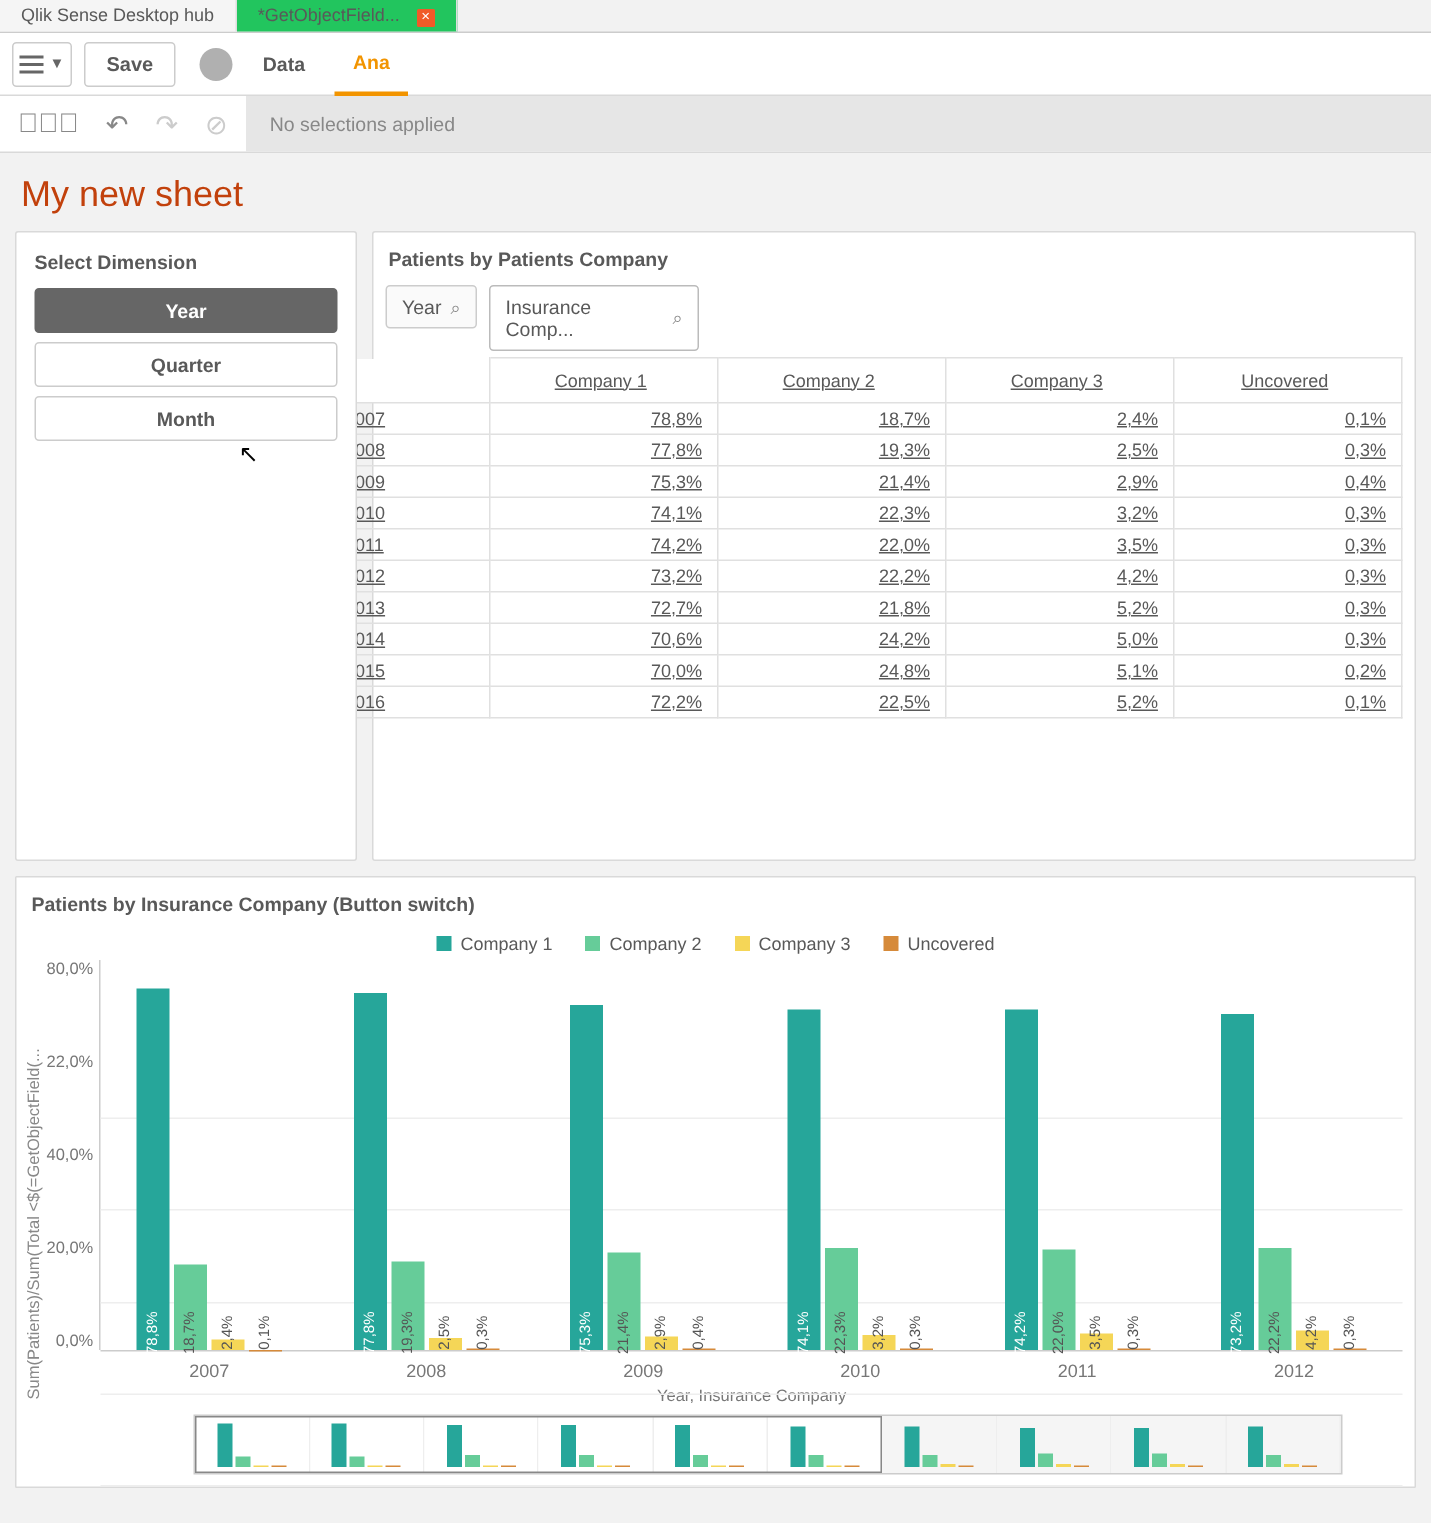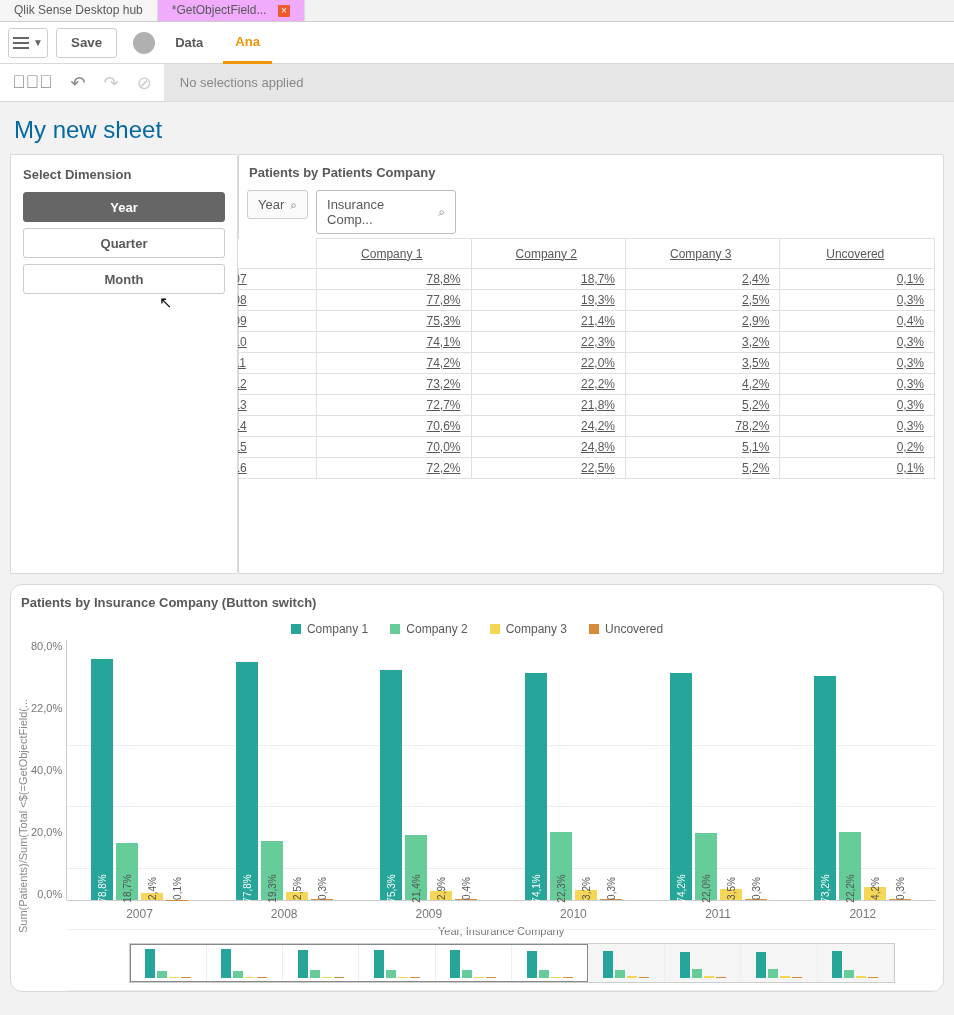--- a/index.html
+++ b/index.html
@@ -7,60 +7,60 @@
     font-family: "QlikView Sans", Arial, sans-serif;
     font-size: 13px;
     color: #595959;
     background: #f2f2f2;
     width: 954px;
     overflow: hidden;
   }
   
   .tabs-bar { display: flex; background: #f2f2f2; height: 22px; border-bottom: 1px solid #ccc; }
   .tab { padding: 3px 14px 0 14px; font-size: 12px; color: #595959; border-right: 1px solid #ddd; background: #f5f5f5; position: relative; }
-  .tab.active { background: #f0abfc; font-weight: 400; }
+  .tab.active { background: #22c55e; font-weight: 400; }
   .tab .close { color: #fff; background: #f05a28; display: inline-block; width: 12px; height: 12px; line-height: 11px; text-align: center; font-size: 10px; margin-left: 8px; border-radius: 1px; }
   
   .toolbar { display: flex; align-items: center; background: #fff; height: 42px; border-bottom: 1px solid #d9d9d9; padding: 0 8px; gap: 8px; }
   .icon-btn, .save-btn { border: 1px solid #ccc; border-radius: 3px; background: #fff; height: 30px; display: flex; align-items: center; justify-content: center; cursor: pointer; }
   .icon-btn { width: 40px; }
   .save-btn { padding: 0 14px; font-weight: 600; color: #595959; }
   .app-circle { width: 22px; height: 22px; border-radius: 50%; background: #b0b0b0; margin-left: 8px; }
   .app-name { font-size: 14px; color: #595959; margin-left: 6px; flex: 1; }
   .nav-link { font-weight: 700; color: #595959; padding: 0 12px; cursor: pointer; }
   .nav-link.active { color: #f29400; border-bottom: 3px solid #f29400; height: 42px; display: flex; align-items: center; }
   
   .sel-bar { display: flex; align-items: center; height: 38px; background: #fff; border-bottom: 1px solid #d9d9d9; }
   .sel-tools { display: flex; gap: 18px; padding: 0 12px; }
   .sel-tool { color: #888; font-size: 18px; }
   .sel-tool.disabled { color: #ccc; }
   .sel-text { background: #e6e6e6; color: #888; padding: 10px 16px; height: 100%; flex: 1; display: flex; align-items: center; }
   
-  .sheet-title { color: #0369a1; font-size: 24px; font-weight: 400; padding: 14px 14px 10px; }
-  
-  .grid { display: flex; padding: 0 10px 10px; }
+  .sheet-title { color: #c2410c; font-size: 24px; font-weight: 400; padding: 14px 14px 10px; }
+  
+  .grid { display: flex; gap: 10px; padding: 0 10px 10px; }
   .panel { background: #fff; border: 1px solid #d9d9d9; border-radius: 2px; }
   .left-panel { width: 228px; padding: 12px; }
   .left-panel .panel-title { font-weight: 700; color: #595959; margin-bottom: 10px; }
   .dim-btn { width: 100%; height: 30px; border: 1px solid #ccc; border-radius: 3px; background: #fff; margin-bottom: 6px; font-weight: 600; font-size: 13px; color: #595959; cursor: pointer; }
   .dim-btn.active { background: #666; color: #fff; border-color: #666; }
   .right-panel { flex: 1; }
   .obj-title { font-weight: 700; color: #595959; padding: 10px 10px 4px; }
   .search-row { display: flex; gap: 8px; padding: 6px 8px; align-items: flex-start; }
   .search-pill { border: 1px solid #ccc; border-radius: 3px; padding: 6px 10px; font-size: 13px; display: inline-flex; align-items: center; gap: 6px; background: #fafafa; cursor: pointer; }
   .search-pill.boxed { border: 1px solid #bbb; background: #fff; }
   .mag { font-size: 12px; color: #888; }
   
   table { border-collapse: collapse; width: 100%; table-layout: fixed; }
   th, td { border: 1px solid #e0e0e0; padding: 3px 10px 3px 6px; font-size: 12px; color: #595959; height: 20px; white-space: nowrap; overflow: hidden; text-overflow: ellipsis; }
   th { font-weight: 400; text-align: center; background: #fff; height: 30px; }
   .dim-col { text-align: left; width: 95px; }
   .val-col { text-align: right; }
   
-  .chart-panel { margin: 0 10px 10px; background: #fff; border: 1px solid #d9d9d9; border-radius: 12px; }
+  .chart-panel { margin: 0 10px 10px; background: #fff; border: 1px solid #d9d9d9; border-radius: 1px; }
   .legend { display: flex; gap: 22px; justify-content: center; padding: 8px 0 4px; font-size: 12px; }
   .lg-item { display: flex; align-items: center; gap: 6px; }
   .sw { width: 10px; height: 10px; }
   .c1 { background: #26a69a; } 
   .c2 { background: #66cc99; } 
   .c3 { background: #f5d657; } 
   .c4 { background: #d68a3a; } 
   .chart-body { display: flex; padding: 0 8px 0 4px; }
   .ylabel { writing-mode: vertical-rl; transform: rotate(180deg); font-size: 11px; color: #888; text-align: center; padding: 4px 2px; }
   .yaxis { display: flex; flex-direction: column; justify-content: space-between; align-items: flex-end; height: 260px; padding-right: 4px; font-size: 11px; color: #777; border-right: 1px solid #ccc; }
@@ -201,21 +201,21 @@
                 <td class="dim-col">2013</td>
                 <td class="val-col">72,7%</td>
                 <td class="val-col">21,8%</td>
                 <td class="val-col">5,2%</td>
                 <td class="val-col">0,3%</td>
               </tr>
               <tr>
                 <td class="dim-col">2014</td>
                 <td class="val-col">70,6%</td>
                 <td class="val-col">24,2%</td>
-                <td class="val-col">78,2%</td>
+                <td class="val-col">5,0%</td>
                 <td class="val-col">0,3%</td>
               </tr>
               <tr>
                 <td class="dim-col">2015</td>
                 <td class="val-col">70,0%</td>
                 <td class="val-col">24,8%</td>
                 <td class="val-col">5,1%</td>
                 <td class="val-col">0,2%</td>
               </tr>
               <tr>

